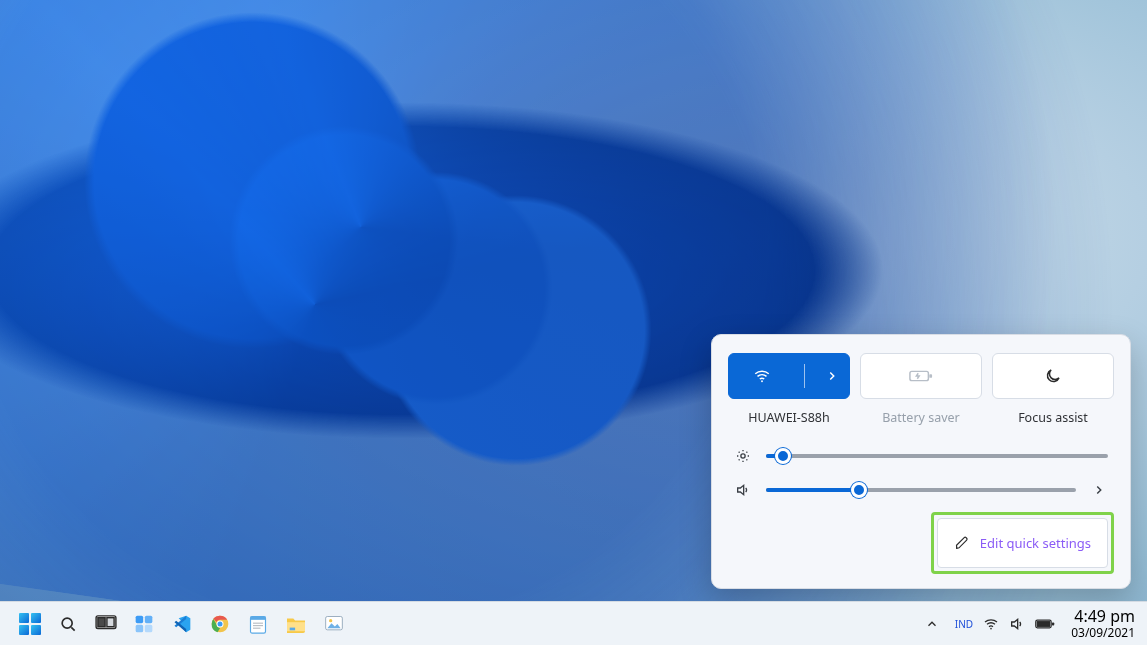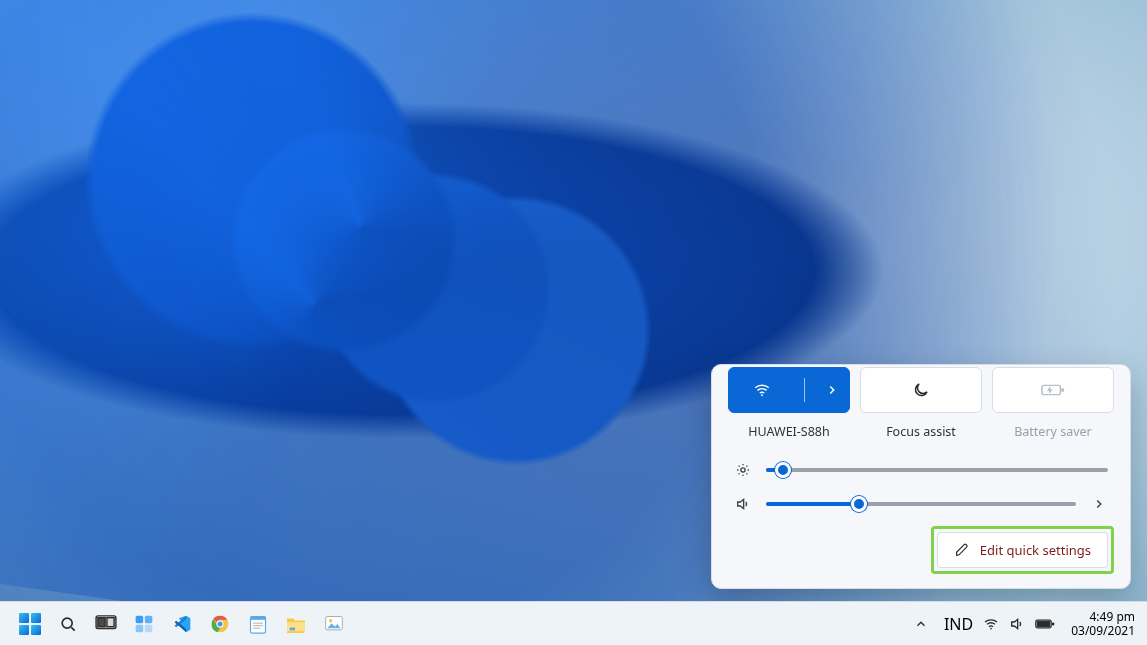--- a/index.html
+++ b/index.html
@@ -33,21 +33,21 @@
     opacity: .45; transform: rotate(8deg);
   }
   .bloom::after { transform: rotate(-12deg) scale(1.15); opacity: .35; }
 
   
   .flyout {
     position: absolute; right: 16px; bottom: 56px;
     width: 420px; background: #f5f7fb;
     border-radius: 10px; border: 1px solid #d8dde5;
     box-shadow: 0 12px 32px rgba(0,0,0,.22);
-    padding: 2px 16px 14px 16px;
+    padding: 18px 16px 14px 16px;
   }
   .grid { display: grid; grid-template-columns: repeat(3, 1fr); gap: 10px; }
   .tile {
     display: flex; flex-direction: column; align-items: center; gap: 10px;
   }
   .tile-btn {
     width: 100%; height: 46px; border-radius: 6px;
     border: 1px solid #d7dde6; background: #ffffff;
     display: flex; align-items: center; justify-content: center;
     color: #2b2b2b;
@@ -66,38 +66,38 @@
   .track { position: absolute; left: 0; right: 0; top: 50%; height: 4px; transform: translateY(-50%); background: #9aa1ab; border-radius: 3px; }
   .fill { position: absolute; left: 0; top: 50%; height: 4px; transform: translateY(-50%); background: #0a68d6; border-radius: 3px; }
   .thumb { position: absolute; top: 50%; width: 16px; height: 16px; border-radius: 50%; background: #0a68d6; border: 3px solid #fff; box-shadow: 0 0 0 1px #0a68d6; transform: translate(-50%, -50%); }
   .arrow-right { width: 18px; color: #3a3f45; display:flex; justify-content:center; }
 
   
   .edit-wrap { display: flex; justify-content: flex-end; margin-top: 14px; }
   .edit-highlight { border: 3px solid #7fd24a; border-radius: 4px; padding: 3px; }
   .edit-btn {
     background: #ffffff; border: 1px solid #d7dde6; border-radius: 4px;
-    height: 36px; padding: 0 16px; display: flex; align-items: center; gap: 10px;
-    color: #7f1d1d; font-size: 13px;
+    height: 50px; padding: 0 16px; display: flex; align-items: center; gap: 10px;
+    color: #8b5cf6; font-size: 13px;
   }
 
   
   .taskbar {
     position: absolute; left: 0; right: 0; bottom: 0; height: 44px;
     background: #eef3f8; border-top: 1px solid #d4dbe3;
     display: flex; align-items: center; padding: 0 8px;
   }
   .task-left { display: flex; align-items: center; gap: 10px; padding-left: 8px; }
   .task-icon { width: 28px; height: 28px; border-radius: 4px; display: flex; align-items: center; justify-content: center; }
   .spacer { flex: 1; }
   .tray { display: flex; align-items: center; gap: 10px; padding-right: 4px; }
-  .tray-text { font-size: 16px; color: #000000; margin-left: 6px; }
+  .tray-text { font-size: 10px; color: #1d4ed8; margin-left: 6px; }
   .tray-icons { display: flex; align-items: center; gap: 10px; color: #2b2b2b; }
   .clock { text-align: right; line-height: 1.1; font-size: 12px; padding-left: 6px; }
-  .clock .time { font-size: 12px; }
+  .clock .time { font-size: 16px; }
 
   
   .start-grid {
     width: 22px; height: 22px; display: grid; grid-template-columns: 1fr 1fr; grid-template-rows: 1fr 1fr; gap: 2px;
   }
   .start-grid span { background: linear-gradient(135deg, #35c2f1, #0a68d6); border-radius: 1px; }
 
   svg { display: block; }
 </style>
 </head>
@@ -126,41 +126,41 @@
               <path d="M9 6l6 6-6 6"></path>
             </svg>
         </span>
       </div>
       <div class="tile-label">HUAWEI-S88h</div>
     </div>
 
 
 
     <div class="tile">
-      <div class="tile-btn">
-        <span>
-          <svg width="18" height="18" viewBox="0 0 24 24" fill="none" stroke="#2b2b2b" stroke-width="2">
-            <path d="M20 14.5A8 8 0 1 1 9.5 4a6.5 6.5 0 0 0 10.5 10.5z"></path>
-          </svg>
-        </span>
-      </div>
-      <div class="tile-label">Focus assist</div>
-    </div>
-
-    <div class="tile">
       <div class="tile-btn disabled">
         <span>
           <svg width="24" height="14" viewBox="0 0 26 14" fill="none" stroke="#b7bec7" stroke-width="1.6">
             <rect x="1" y="2" width="20" height="10" rx="2"></rect>
               <rect x="22" y="5" width="3" height="4" rx="1" fill="#b7bec7" stroke="none"></rect>
             <path d="M10 4l-2 3h3l-2 3" stroke="#b7bec7"></path>
           </svg>
         </span>
       </div>
       <div class="tile-label muted">Battery saver</div>
+    </div>
+
+    <div class="tile">
+      <div class="tile-btn">
+        <span>
+          <svg width="18" height="18" viewBox="0 0 24 24" fill="none" stroke="#2b2b2b" stroke-width="2">
+            <path d="M20 14.5A8 8 0 1 1 9.5 4a6.5 6.5 0 0 0 10.5 10.5z"></path>
+          </svg>
+        </span>
+      </div>
+      <div class="tile-label">Focus assist</div>
     </div>
 
   </div>
 
   <div class="slider-row first">
     <span class="slider-icon">
       <svg width="16" height="16" viewBox="0 0 24 24" fill="none" stroke="#3a3f45" stroke-width="2">
         <circle cx="12" cy="12" r="3.2"></circle>
         <path d="M12 3v2M12 19v2M3 12h2M19 12h2M5.5 5.5l1.4 1.4M17.1 17.1l1.4 1.4M5.5 18.5l1.4-1.4M17.1 6.9l1.4-1.4"></path>
       </svg>

